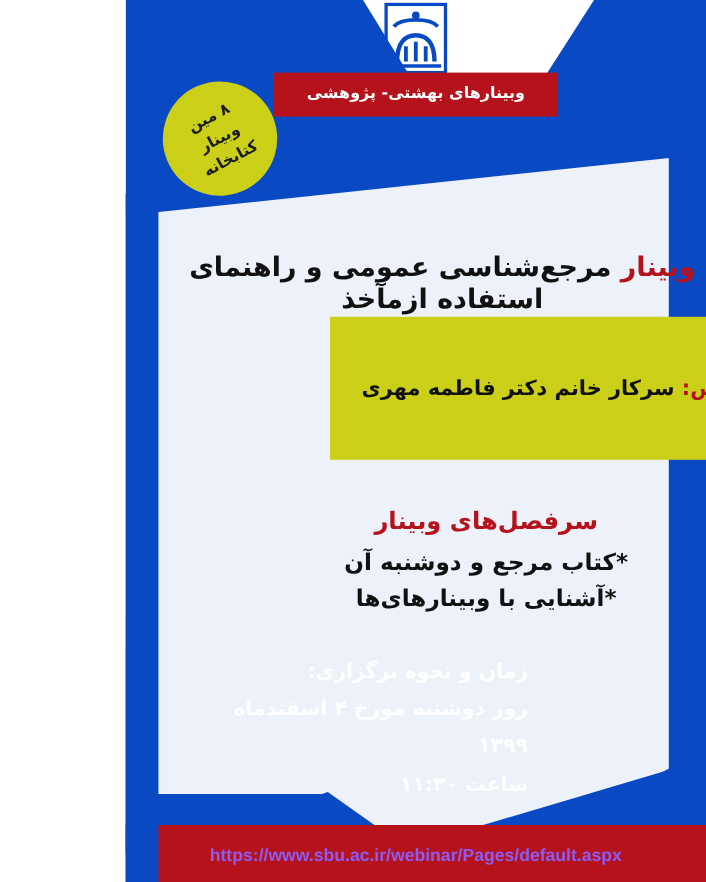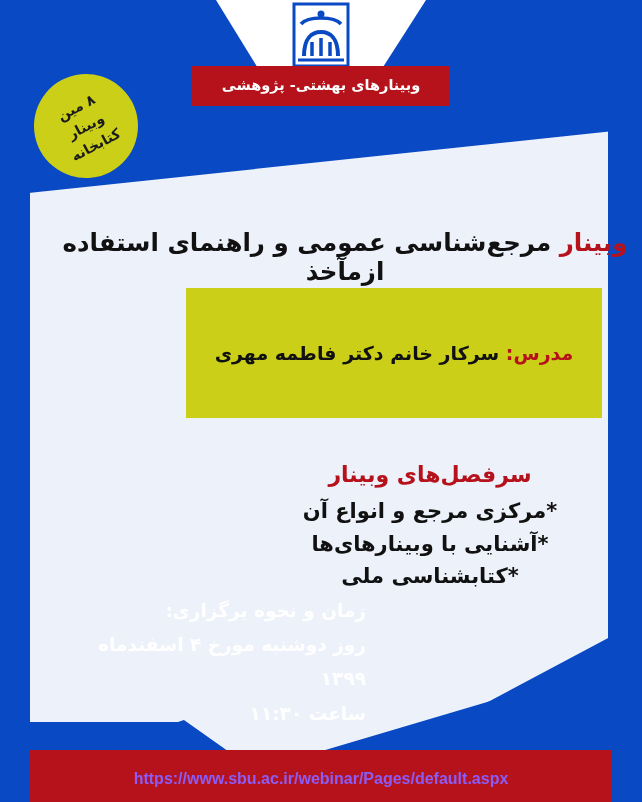--- a/index.html
+++ b/index.html
@@ -5,21 +5,21 @@
   html, body {
     margin: 0;
     padding: 0;
     background: #ffffff;
   }
   body {
     font-family: "DejaVu Sans", "Liberation Sans", sans-serif;
   }
   #poster {
     position: relative;
-    width: 642px;
+    width: 528px;
     height: 802px;
     overflow: hidden;
     background: #eef2fb;
   }
 
   
   .bg-white-base {
     position: absolute;
     inset: 0;
     background: #edf1fa;
@@ -173,21 +173,21 @@
     text-align: center;
     color: #111111;
     font-weight: bold;
     font-size: 19px;
   }
   .speaker-box .lead { color: #b5121b; }
 
   
   .topics {
     position: absolute;
-    right: 42px;
+    right: 30px;
     top: 462px;
     width: 340px;
     text-align: center;
     color: #111111;
   }
   .topics-title {
     color: #b5121b;
     font-weight: bold;
     font-size: 22px;
     margin-bottom: 8px;
@@ -271,23 +271,22 @@
 
   <div class="speaker-box">
     <div>
       <span class="lead">مدرس:</span><span> سرکار خانم دکتر فاطمه مهری</span>
     </div>
   </div>
 
   <div class="topics">
     <div class="topics-title">سرفصل‌های وبینار</div>
     <ul>
-      <li>*مرکزی مرجع و انواع آن</li>
+      <li>*کتاب مرجع و دوشنبه آن</li>
       <li>*آشنایی با وبینارهای‌ها</li>
-      <li>*کتابشناسی ملی</li>
     </ul>
   </div>
 
   <div class="when">
     <div>زمان و نحوه برگزاری:</div>
     <div>روز دوشنبه مورخ ۴ اسفندماه ۱۳۹۹</div>
     <div>ساعت ۱۱:۳۰</div>
   </div>
 
   <div class="url">https://www.sbu.ac.ir/webinar/Pages/default.aspx</div>

